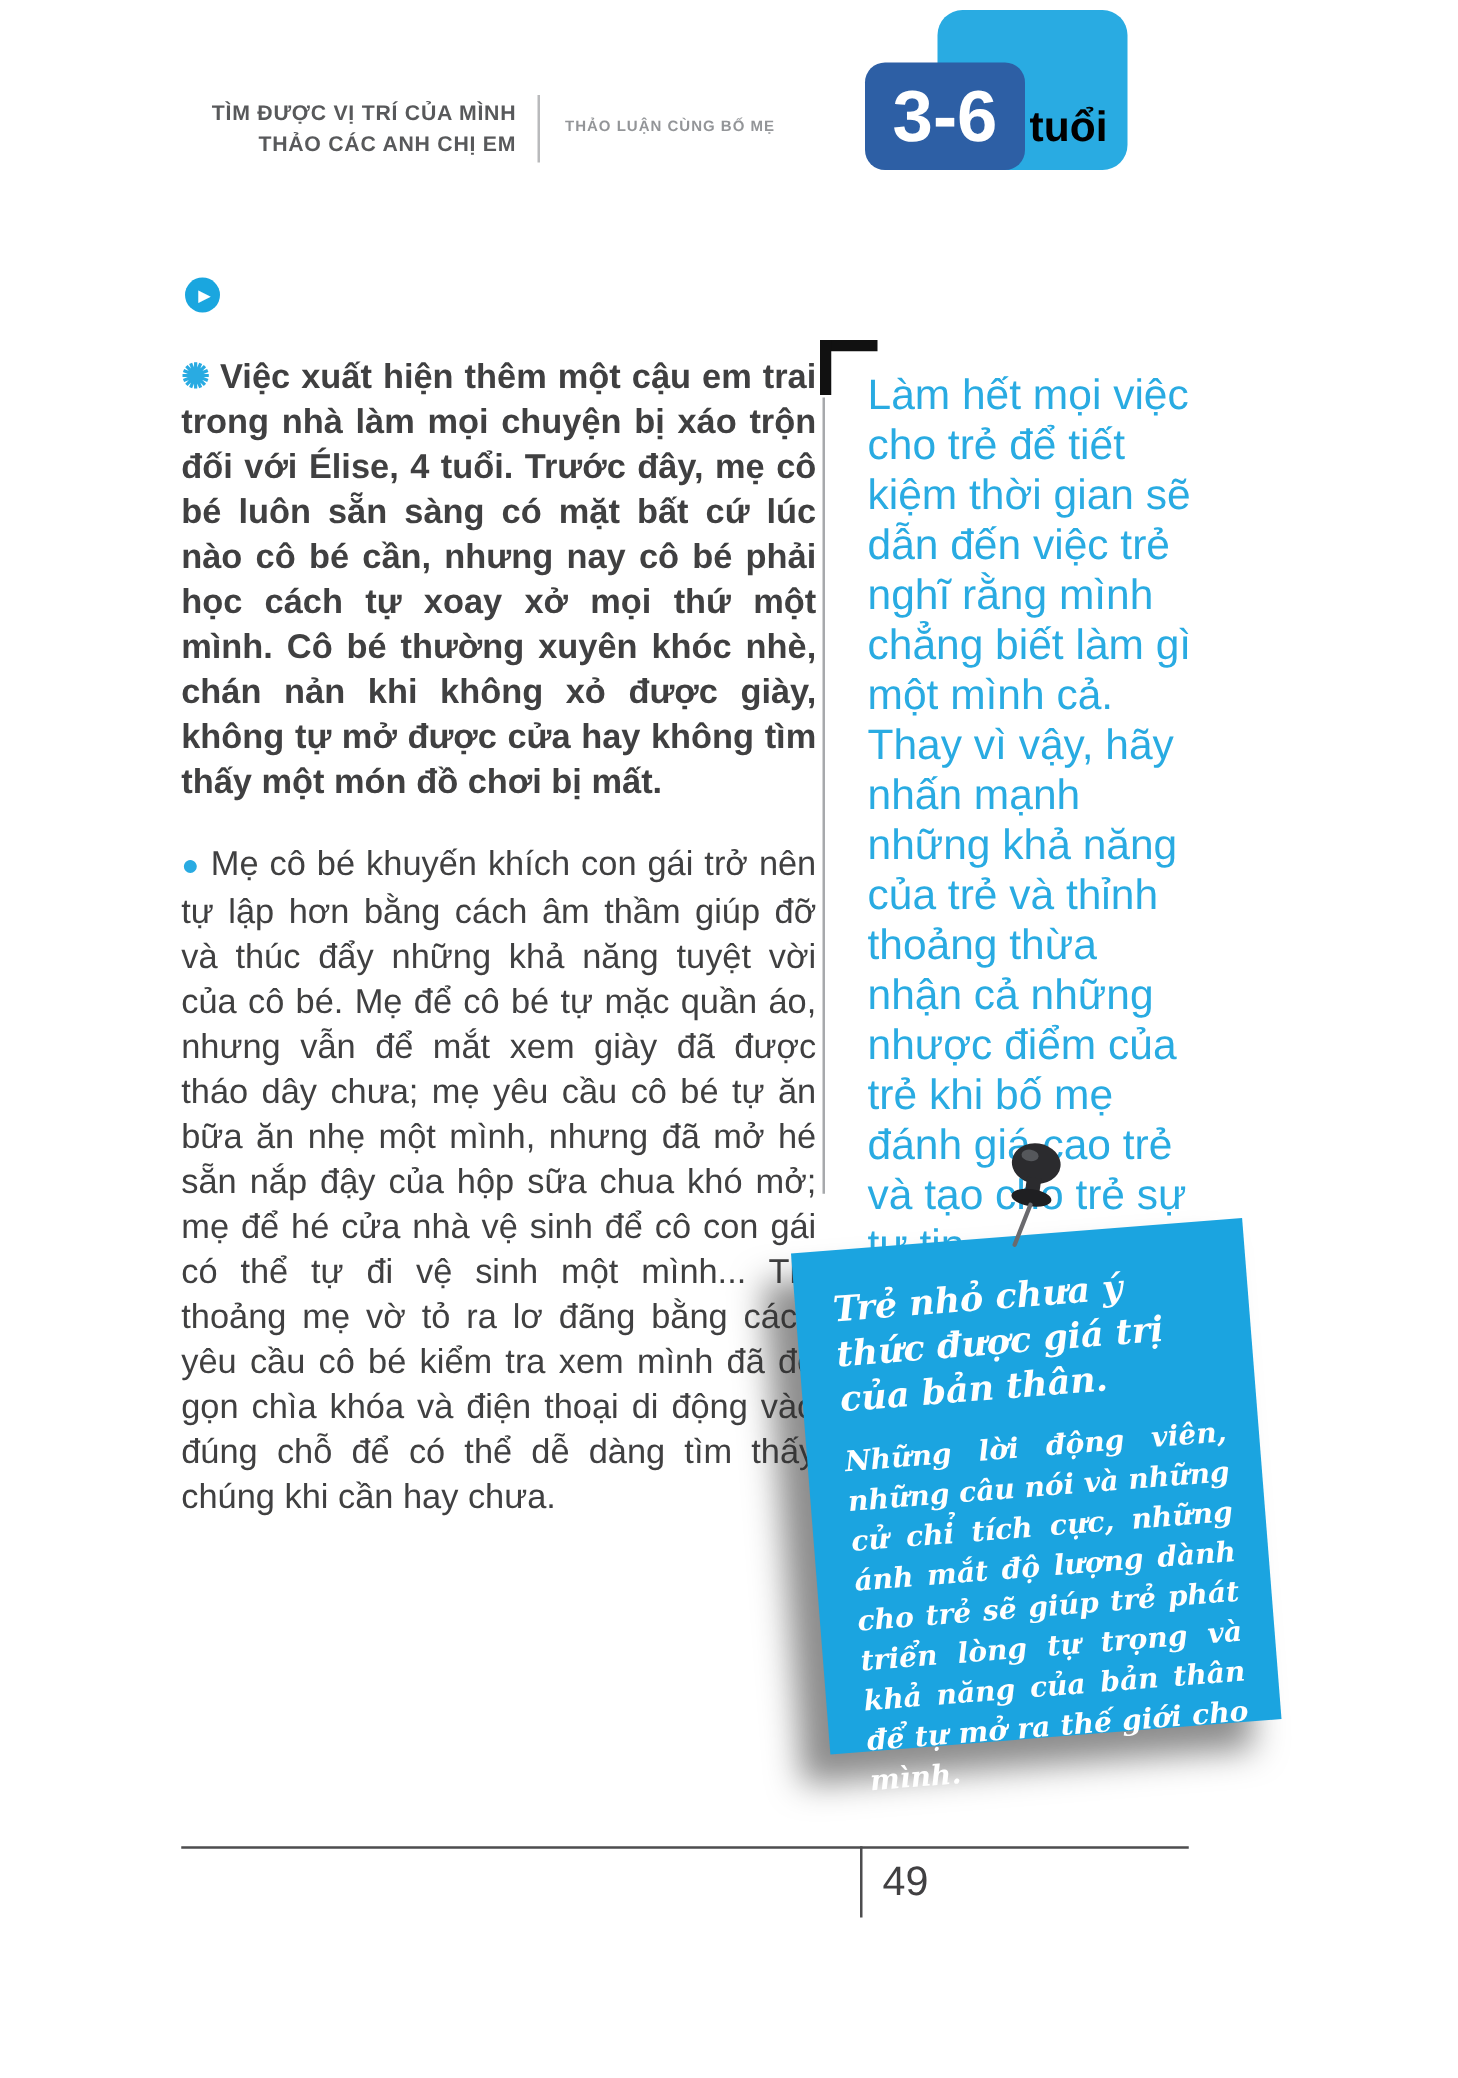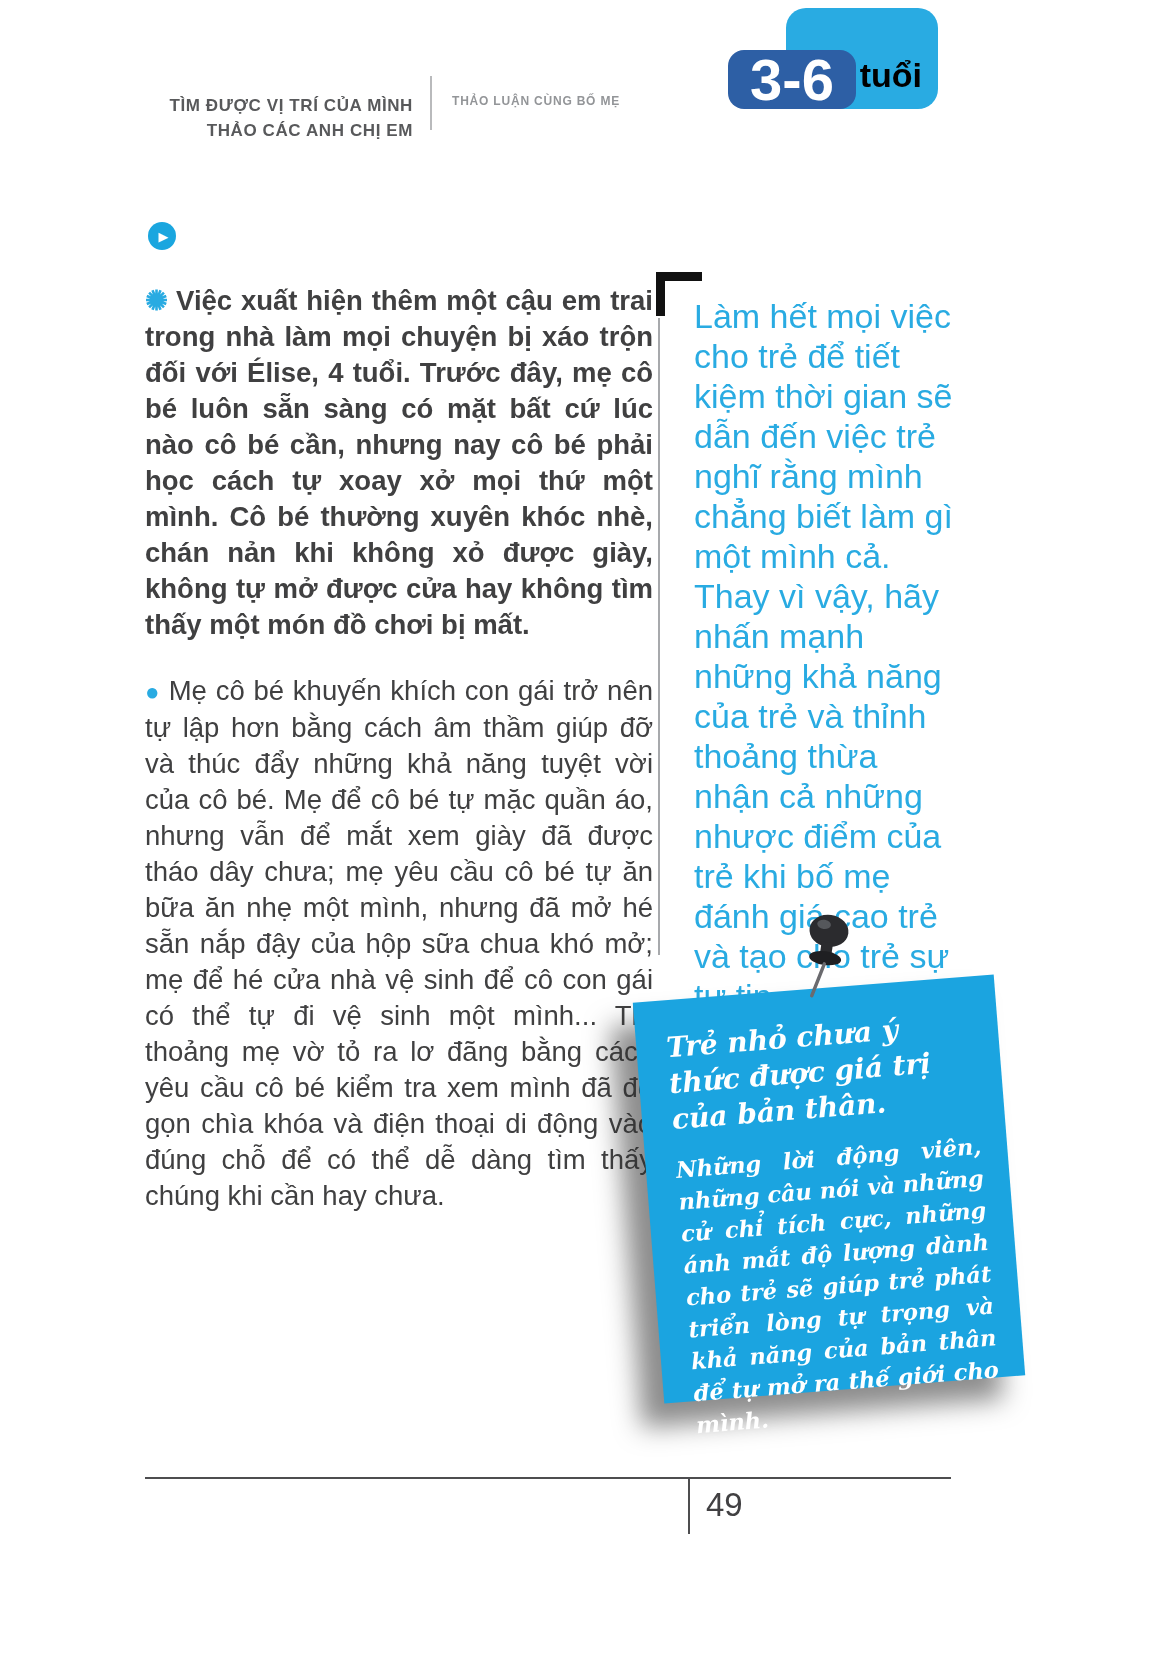--- a/index.html
+++ b/index.html
@@ -10,33 +10,33 @@
     height: 1662px;
     margin: 0 auto;
     background: #ffffff;
     overflow: hidden;
   }
 
   
   .kicker {
     position: absolute; left: 145px; top: 78px; width: 268px;
     text-align: right; font-size: 17px; font-weight: 700;
-    letter-spacing: 0.6px; color: #58595b; line-height: 25px; margin-top: 15px;
+    letter-spacing: 0.6px; color: #58595b; line-height: 25px;
   }
   .header-divider {
     position: absolute; left: 430px; top: 76px; width: 2px; height: 54px;
     background: #b9babc;
   }
   .header-section {
     position: absolute; left: 452px; top: 94px;
     font-size: 12px; font-weight: 700; letter-spacing: 0.8px; color: #939598;
   }
 
   
-  .badge { position: absolute; left: 728px; top: 8px; width: 210px; height: 101px; }
+  .badge { position: absolute; left: 692px; top: 8px; width: 210px; height: 128px; }
   .badge-light {
     position: absolute; left: 58px; top: 0; right: 0; bottom: 0;
     background: #29abe2; border-radius: 20px;
   }
   .badge-dark {
     position: absolute; left: 0; top: 42px; width: 128px; bottom: 0;
     background: #2d5fa5; border-radius: 16px;
     display: flex; align-items: center; justify-content: center;
     color: #ffffff; font-size: 58px; font-weight: 700;
   }

